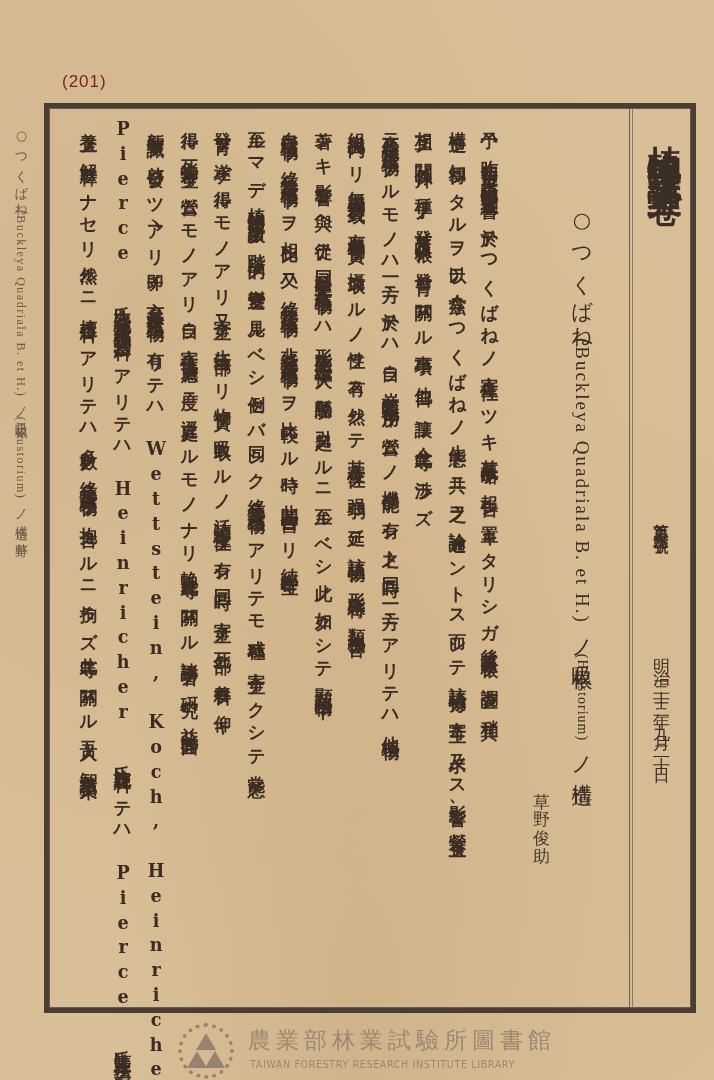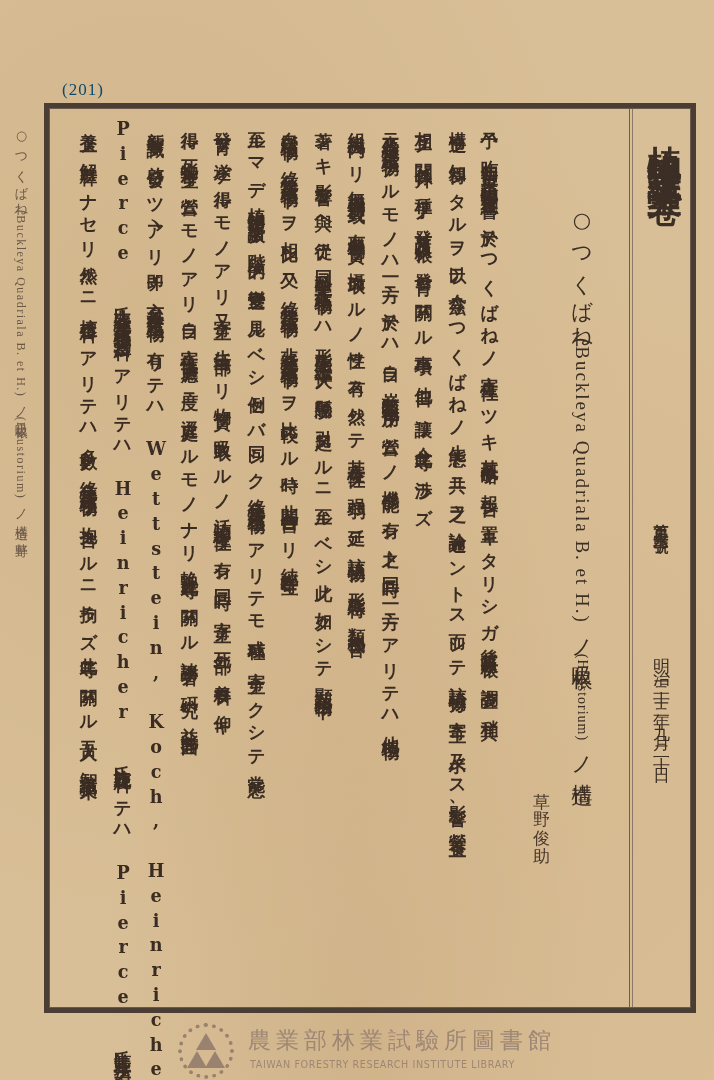--- a/index.html
+++ b/index.html
@@ -11,22 +11,22 @@
       radial-gradient(ellipse at 80% 70%, rgba(200,160,110,0.15), transparent 55%),
       radial-gradient(ellipse at 50% 95%, rgba(170,130,85,0.18), transparent 50%);
     position:relative;
     font-family:"DejaVu Serif", serif;
     color:#3a2c22;
   }
   .running-head {
     position:absolute; top:70px; left:40px; width:640px; height:28px;
   }
   .page-no {
-    position:absolute; left:22px; top:10px;
-    font-family:Liberation Serif, serif; font-size:17px; color:#0c4a6e; letter-spacing:1px;
+    position:absolute; left:22px; top:2px;
+    font-family:Liberation Sans, sans-serif; font-size:17px; color:#7f1d1d; letter-spacing:1px;
   }
   .head-title {
     position:absolute; left:170px; top:0px;
     font-size:18px; letter-spacing:13px; color:#3f3026; font-weight:bold;
   }
   .frame {
     position:absolute; left:44px; top:103px; width:652px; height:910px;
     border:5px solid #4a3d33; box-sizing:border-box;
   }
   .frame-inner {

